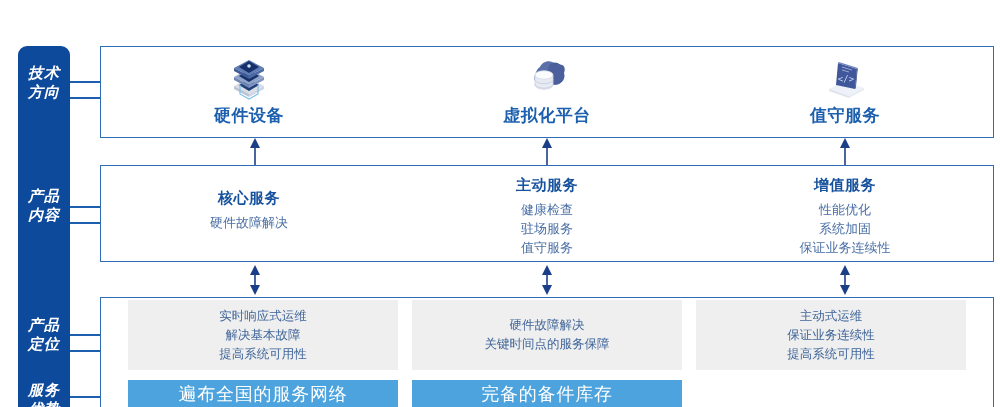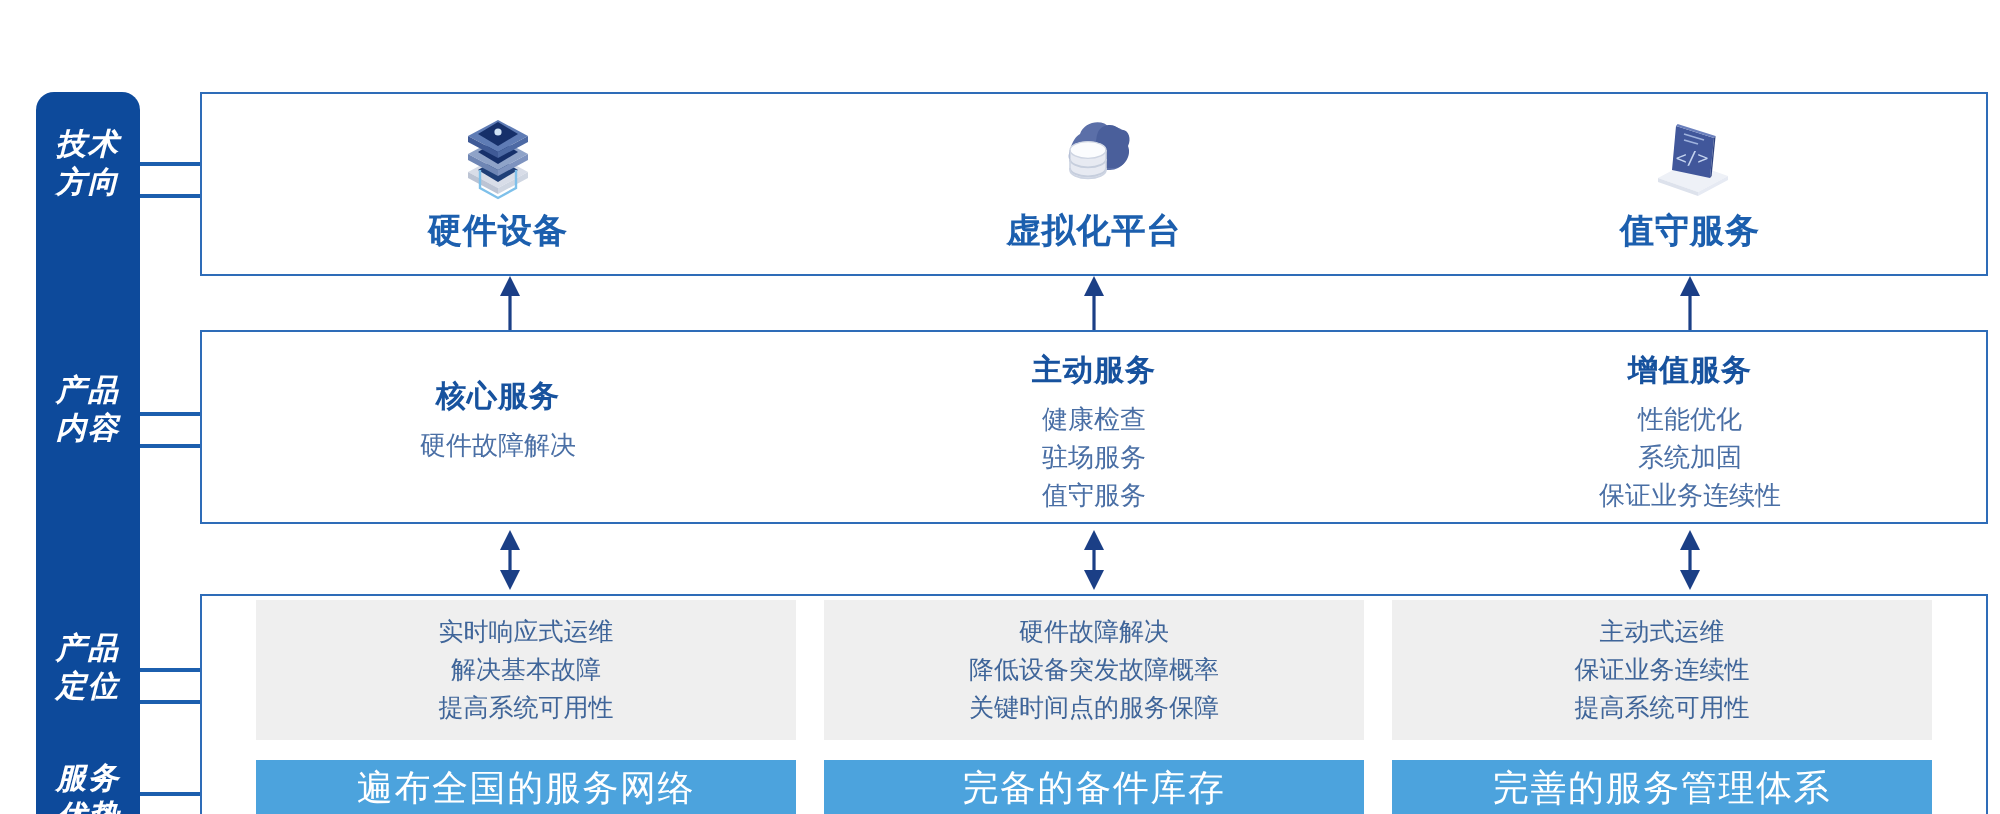--- a/index.html
+++ b/index.html
@@ -324,30 +324,28 @@
         <div class="pos-line">实时响应式运维</div>
         <div class="pos-line">解决基本故障</div>
         <div class="pos-line">提高系统可用性</div>
       </div>
       <div class="adv-bar">遍布全国的服务网络</div>
     </div>
 
     <div class="pos-col">
       <div class="pos-box">
         <div class="pos-line">硬件故障解决</div>
-        <div class="pos-line">降低设备突发故障概率</div>
         <div class="pos-line">关键时间点的服务保障</div>
       </div>
       <div class="adv-bar">完备的备件库存</div>
     </div>
 
     <div class="pos-col">
       <div class="pos-box">
         <div class="pos-line">主动式运维</div>
         <div class="pos-line">保证业务连续性</div>
         <div class="pos-line">提高系统可用性</div>
       </div>
-      <div class="adv-bar">完善的服务管理体系</div>
     </div>
 
   </div>
 
 </div>
 
 </body></html>

